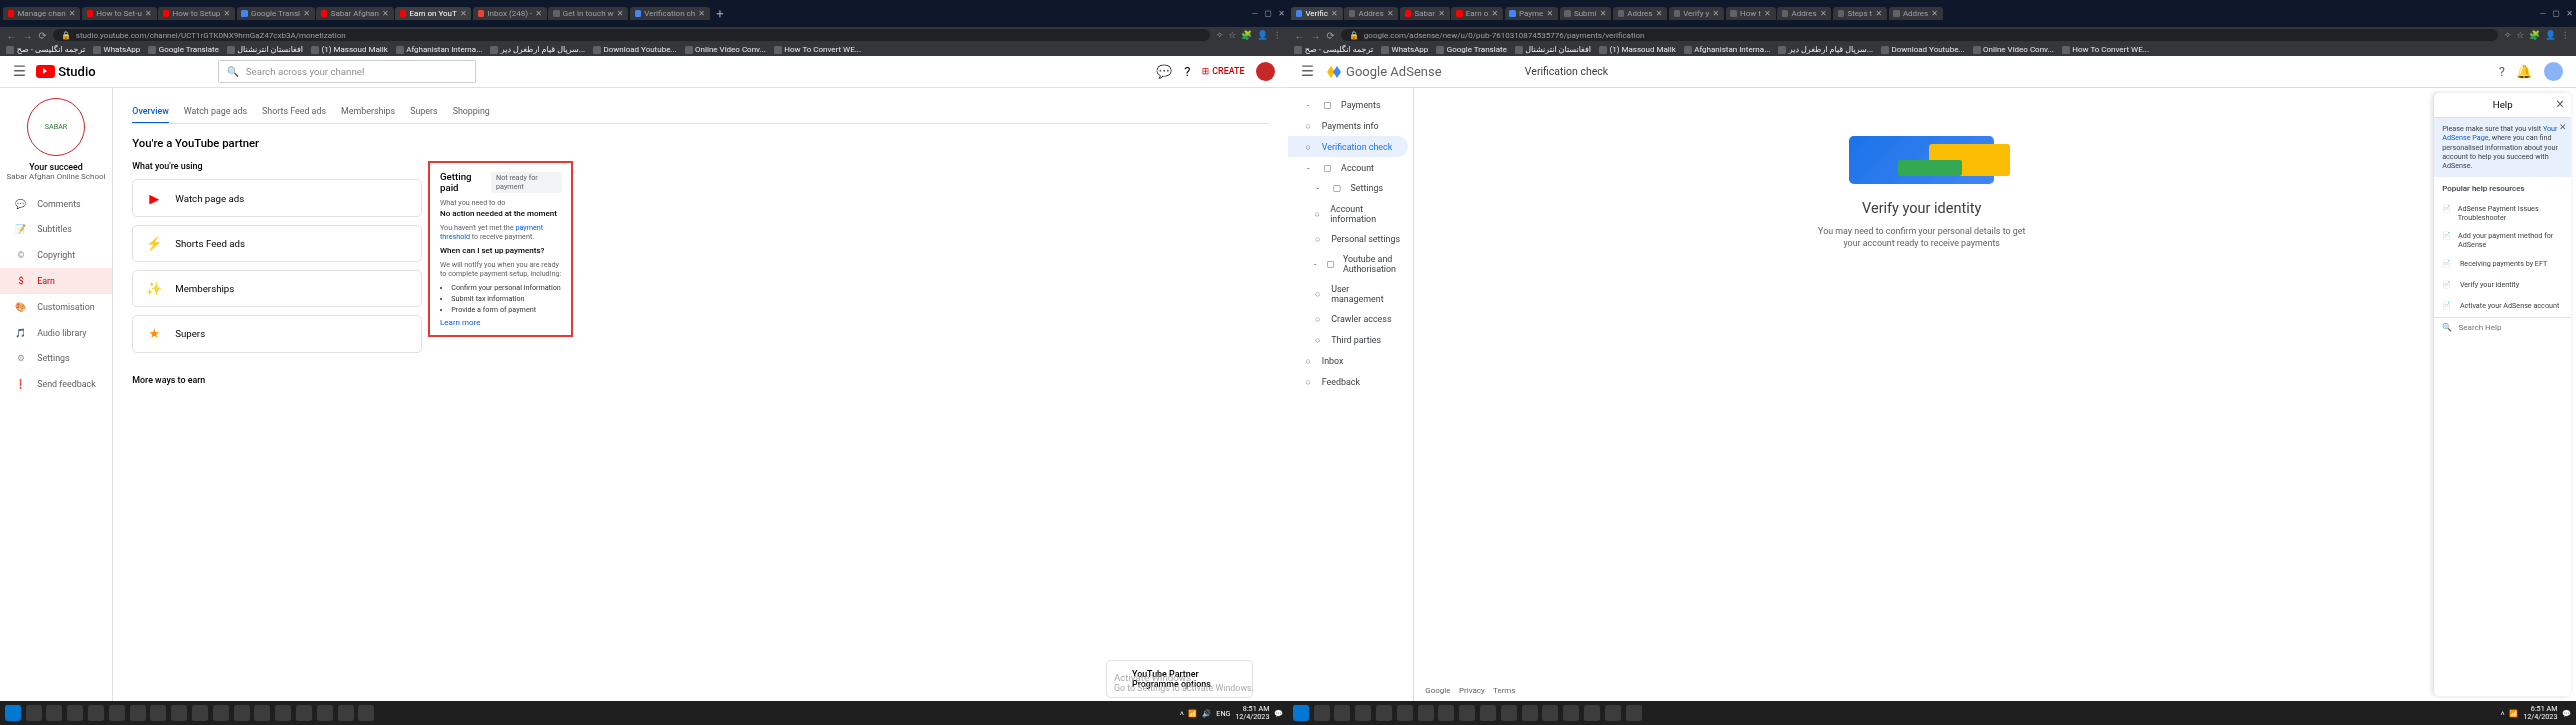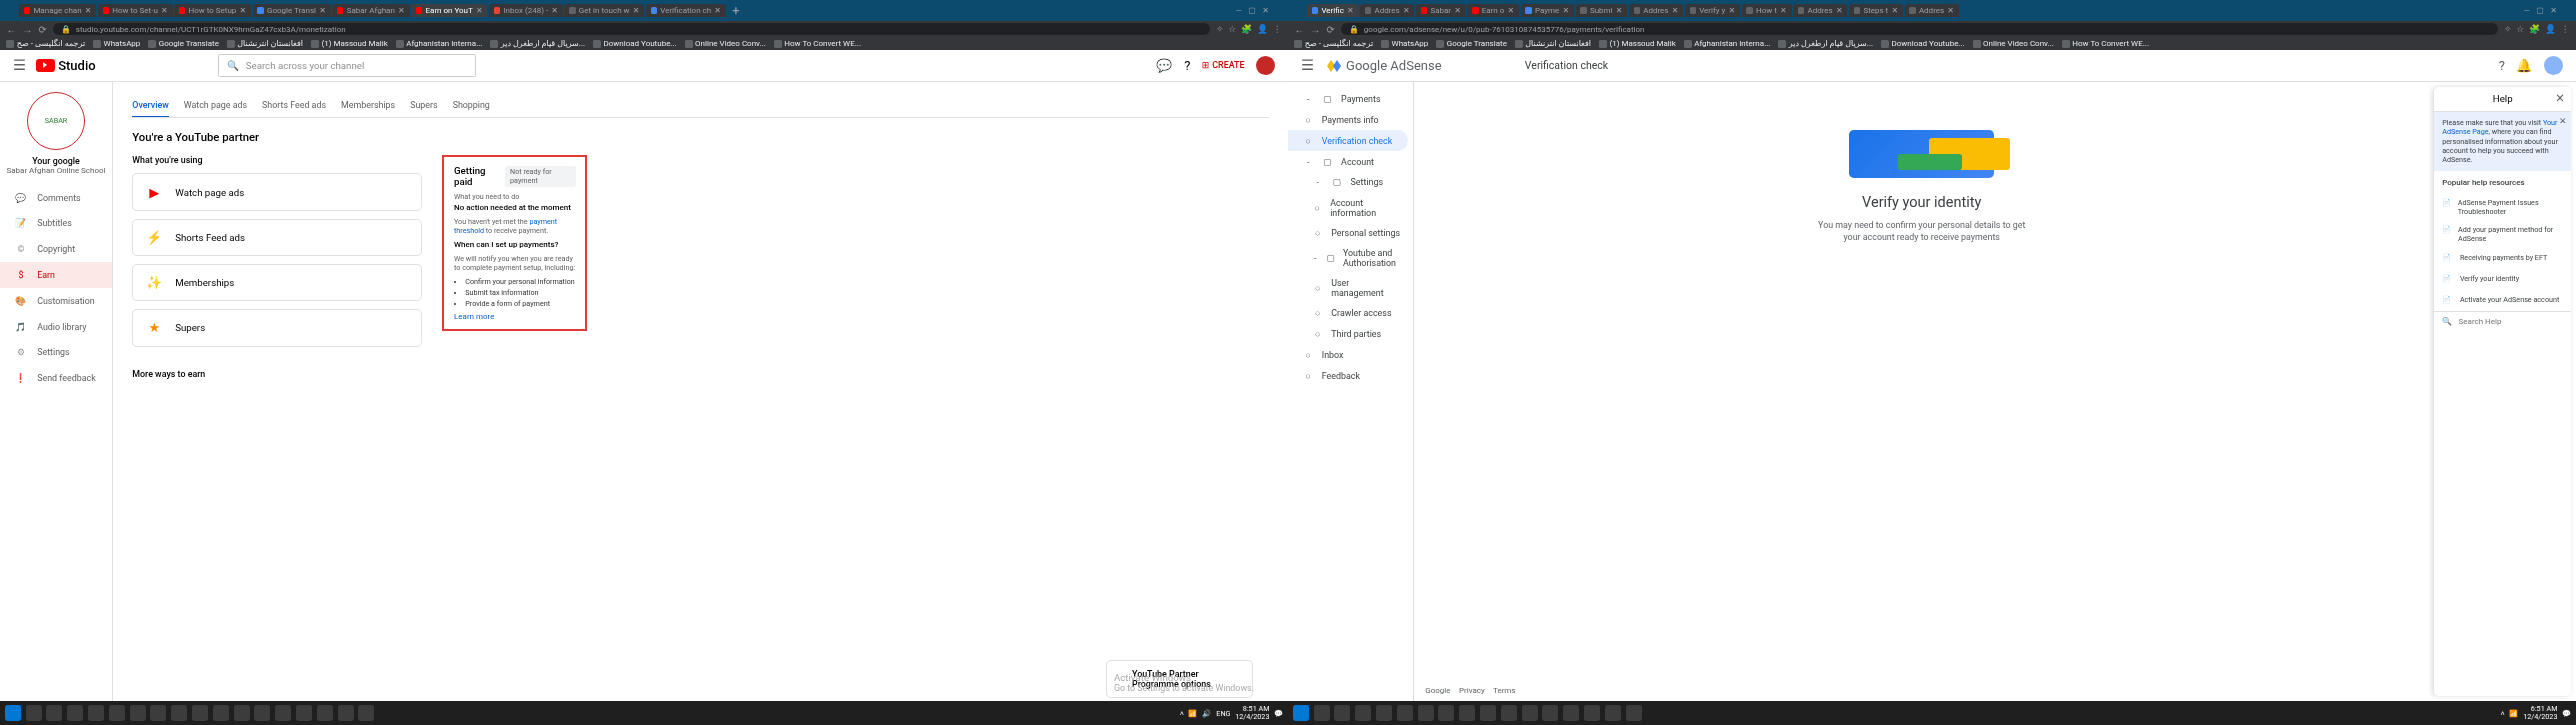--- a/index.html
+++ b/index.html
@@ -1,18 +1,18 @@
 <!DOCTYPE html>
 <html style="font-size:13px"><head>
 <meta charset="utf-8">
 <style>
 *{margin:0;padding:0;box-sizing:border-box;font-family:Roboto,Arial,sans-serif}
 body{width:2576px;height:725px;display:flex;overflow:hidden}
 .window{flex:1;display:flex;flex-direction:column;background:#fff;position:relative}
-.tabstrip{background:#0c4a6e;height:21px;display:flex;align-items:center;padding:0 19px;overflow:hidden}
+.tabstrip{background:#0f172a;height:27px;display:flex;align-items:center;padding:0 3px;overflow:hidden}
 .tab{background:#35363a;color:#9aa0a6;font-size:8px;padding:1.6px 4.8px;margin-right:1.6px;border-radius:3.2px 3.2px 0 0;display:flex;align-items:center;gap:3.2px;white-space:nowrap;max-width:97px;overflow:hidden}
 .tab.active{background:#3c4043;color:#fff}
 .tab-close{color:#9aa0a6;font-size:8px}
 .win-controls{margin-left:auto;display:flex;gap:6.4px;color:#9aa0a6;font-size:8px}
 .addrbar{background:#35363a;height:16px;display:flex;align-items:center;padding:0 6.4px;gap:6.4px}
 .nav-btn{color:#9aa0a6;font-size:9.7px}
 .url-box{flex:1;background:#202124;color:#9aa0a6;border-radius:8px;padding:1.6px 8px;font-size:8px;display:flex;align-items:center;gap:4.8px}
 .addr-icons{display:flex;gap:4.8px;color:#9aa0a6;font-size:8.9px}
 .bookmarks{background:#35363a;height:13px;display:flex;align-items:center;padding:0 6.4px;gap:8px;overflow:hidden}
 .bm{color:#e8eaed;font-size:8px;display:flex;align-items:flex-end;gap:2.4px;white-space:nowrap}
@@ -36,21 +36,21 @@
 .ys-nav-item.active{color:#c00;background:#fce8e6}
 .ys-nav-ico{width:13px;height:13px;display:flex;align-items:center;justify-content:center;color:#909090}
 .ys-nav-item.active .ys-nav-ico{color:#c00}
 .ys-main{flex:1;padding:11.3px 19.3px;overflow-y:auto}
 .ys-title{font-size:14.5px;font-weight:500;margin-bottom:9.7px}
 .ys-tabs{display:flex;gap:15px;border-bottom:0.8px solid #e0e0e0;margin-bottom:13px}
 .ys-tab{font-size:8.9px;color:#606060;padding:6.4px 0;cursor:pointer}
 .ys-tab.active{color:#065fd4;border-bottom:1.6px solid #065fd4;font-weight:500}
 .ys-partner{font-size:11.3px;font-weight:500;margin-bottom:11.3px}
 .ys-sec-h{font-size:8.9px;font-weight:500;margin-bottom:8px}
-.ys-cards{display:flex;gap:20px;align-items:flex-start}
+.ys-cards{display:flex;gap:6px;align-items:flex-start}
 .ys-using{width:290px}
 .ys-use-item{display:flex;align-items:center;gap:11.3px;padding:8px 11.3px;border:0.8px solid #e0e0e0;border-radius:4.8px;margin-bottom:8px;font-size:9.7px}
 .ys-use-ico{width:19.3px;height:19.3px;display:flex;align-items:center;justify-content:center;font-size:13px}
 .ys-pay{width:145px;border:2.4px solid #e53935;padding:8px 9.7px;font-size:8px}
 .ys-pay-h{display:flex;align-items:center;gap:6.4px;margin-bottom:4.8px}
 .ys-pay-title{font-size:9.7px;font-weight:500}
 .ys-badge{background:#f1f3f4;color:#606060;font-size:7.2px;padding:1.6px 4.8px;border-radius:2.4px}
 .ys-pay-sub{color:#606060;font-size:7.2px;margin-bottom:1.6px}
 .ys-pay-strong{font-weight:500;font-size:8px;margin-bottom:4.8px}
 .ys-pay-text{font-size:7.2px;color:#606060;margin-bottom:4.8px;line-height:1.3}
@@ -204,21 +204,21 @@
         <span>⊞</span>
         <span>CREATE</span>
       </div>
       <span class="avatar-circle" style="background:#c62828"></span>
     </div>
   </div>
 
   <div class="ys-body">
     <div class="ys-side">
       <div class="ys-avatar">SABAR</div>
-      <div class="ys-ch-name">Your google</div>
+      <div class="ys-ch-name">Your succeed</div>
       <div class="ys-ch-sub">Sabar Afghan Online School</div>
       <div class="ys-nav" id="ys-nav">
           <div class="ys-nav-item">
             <span class="ys-nav-ico">💬</span>
             <span>Comments</span>
           </div>
           <div class="ys-nav-item">
             <span class="ys-nav-ico">📝</span>
             <span>Subtitles</span>
           </div>

